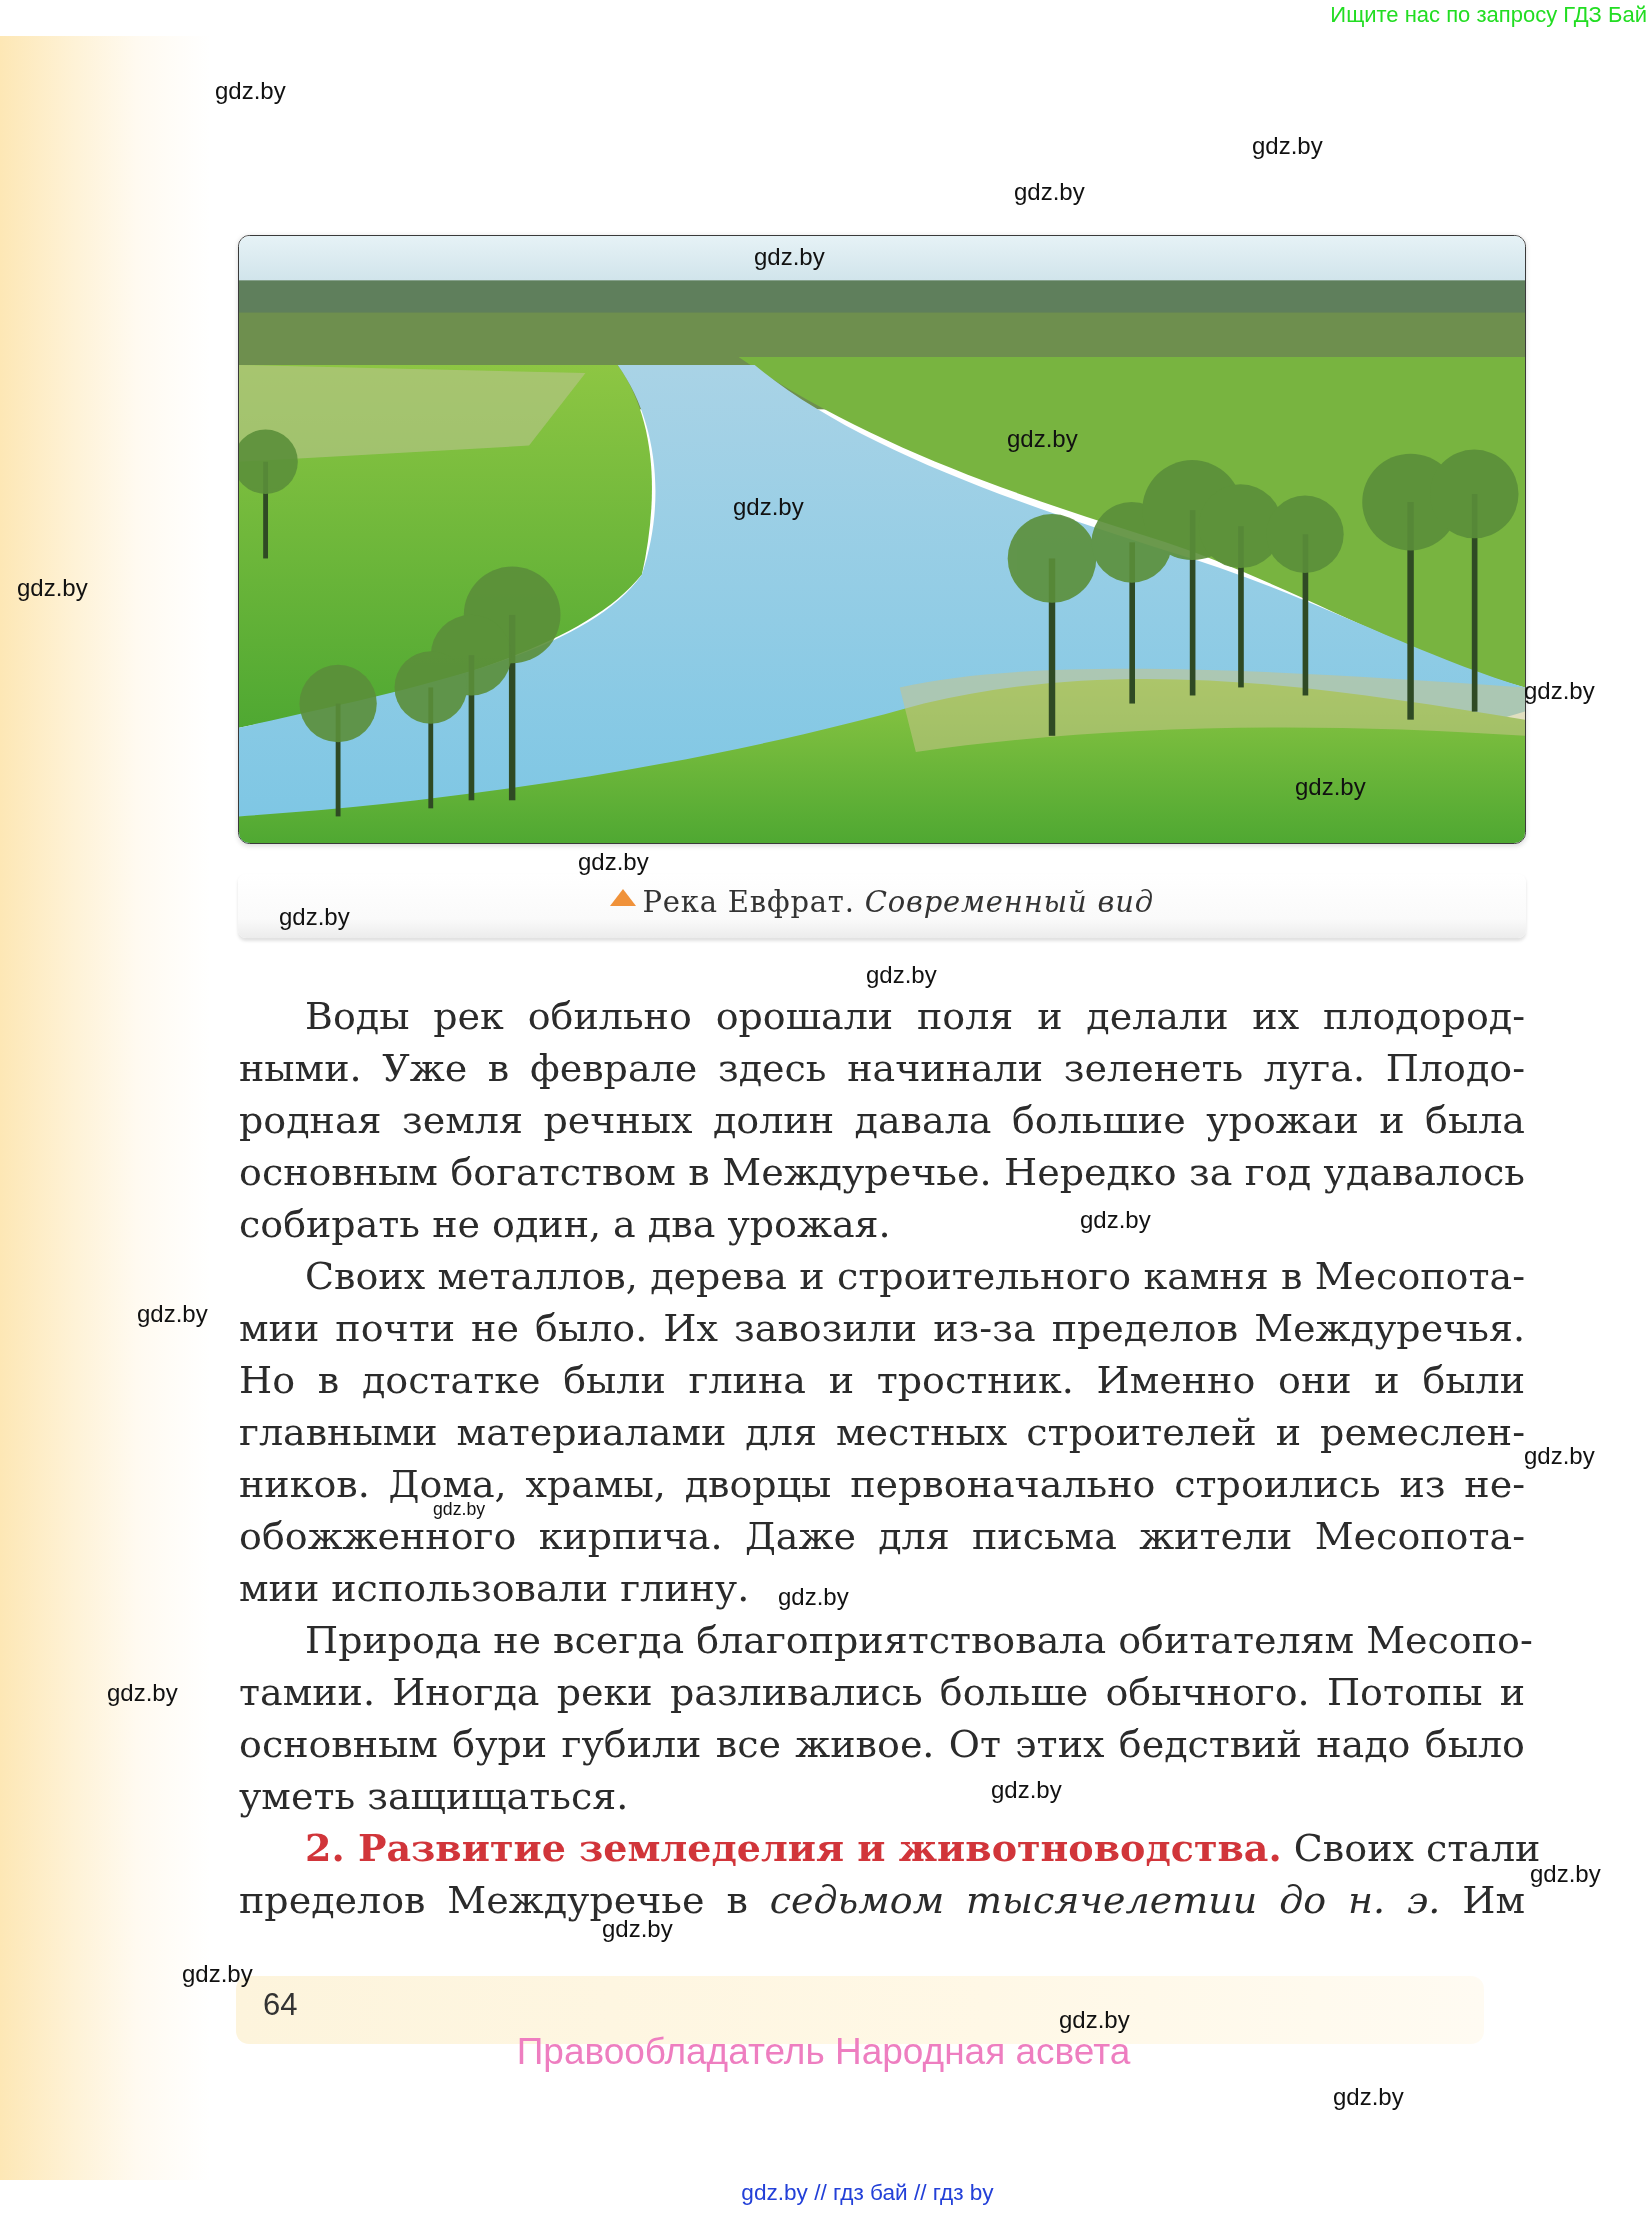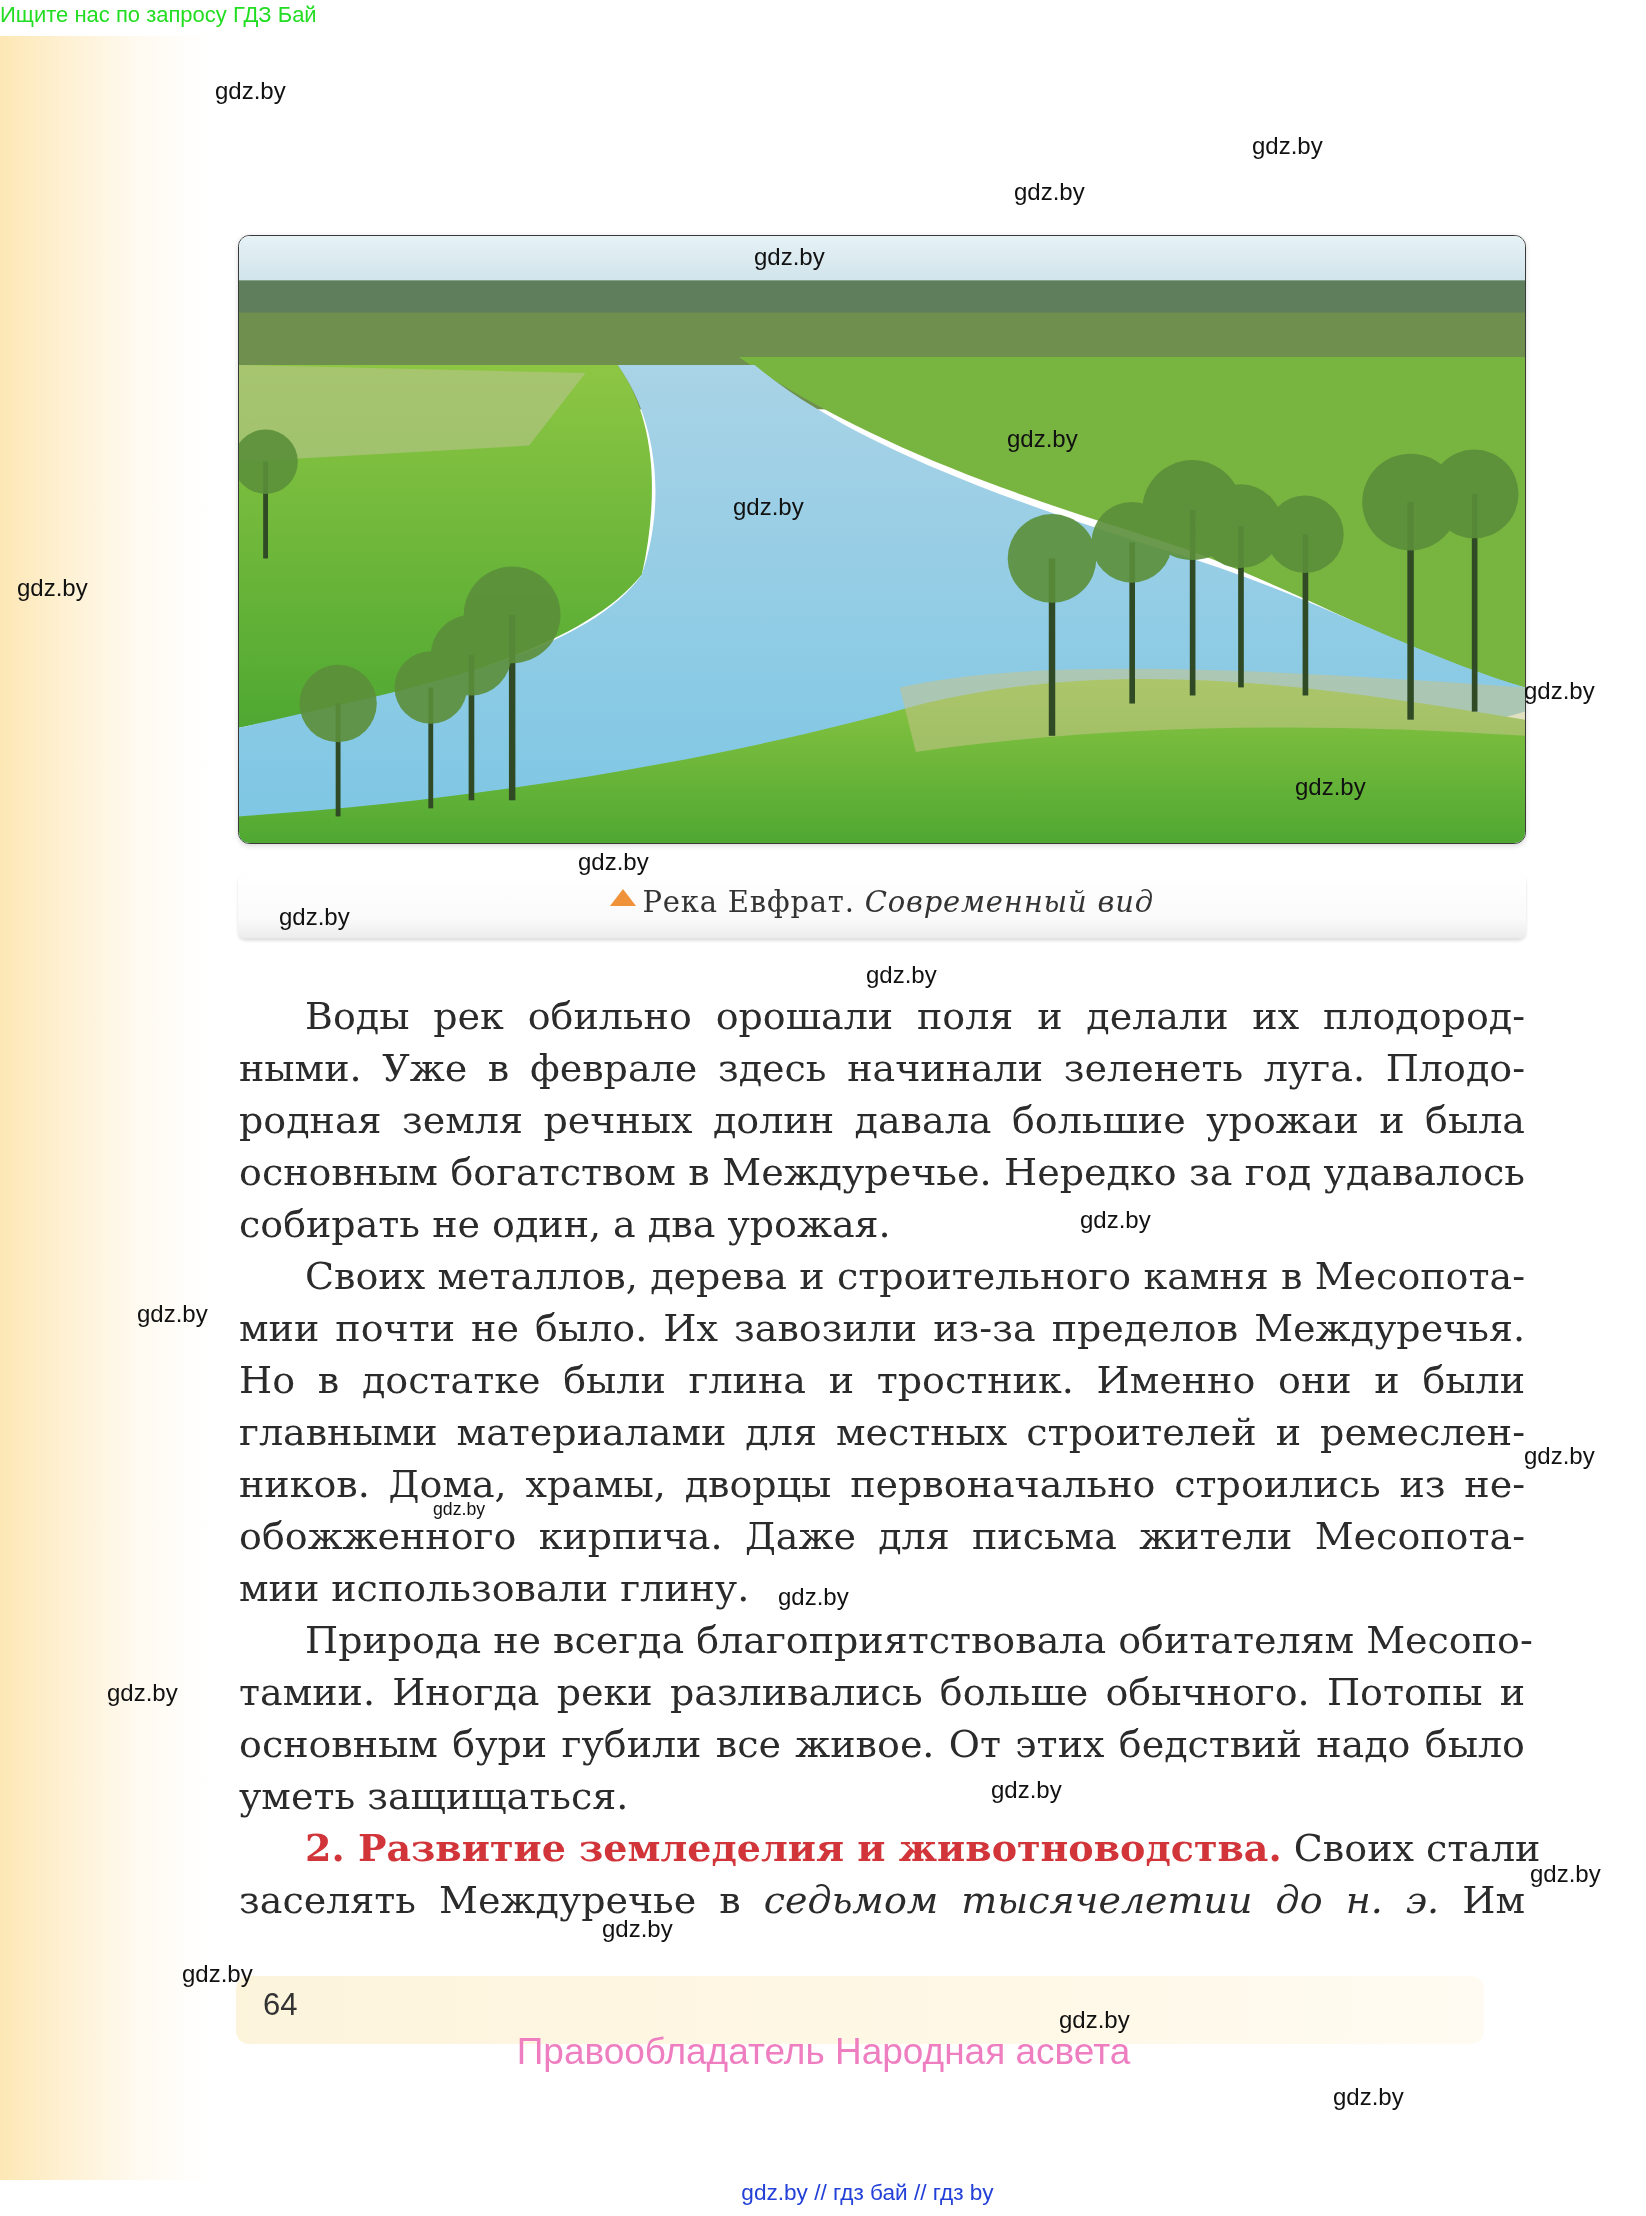--- a/index.html
+++ b/index.html
@@ -2,21 +2,21 @@
 <html style="font-size:13px"><head>
 <meta charset="utf-8">
 <style>
   html, body { margin:0; padding:0; }
   body {
     width:1647px; height:2216px; position:relative; overflow:hidden;
     background:#ffffff;
     font-family:"DejaVu Serif", serif;
   }
   .top-banner {
-    position:absolute; left:0; top:1.6px; width:1647px; text-align:left;
+    position:absolute; left:0; top:1.6px; width:1647px; text-align:right;
     font-family:"Liberation Sans", sans-serif; font-size:22px; color:#22dd22;
   }
   .side-gradient {
     position:absolute; left:0; top:36px; width:210px; height:2144px;
     background:linear-gradient(to right, #fde7b5 0%, #fef2d6 35%, #fffaf0 65%, #ffffff 100%);
   }
   .photo {
     position:absolute; left:238px; top:235px; width:1286px; height:607px;
     border:1.6px solid #3a3a3a; border-radius:11.3px; overflow:hidden;
     box-shadow:0 1.6px 4.8px rgba(0,0,0,0.15);
@@ -154,21 +154,21 @@
   <span class="line">Но в достатке были глина и тростник. Именно они и были</span>
   <span class="line">главными материалами для местных строителей и ремеслен-</span>
   <span class="line">ников. Дома, храмы, дворцы первоначально строились из не-</span>
   <span class="line">обожженного кирпича. Даже для письма жители Месопота-</span>
   <span class="line last">мии использовали глину.</span>
   <span class="line indent">Природа не всегда благоприятствовала обитателям Месопо-</span>
   <span class="line">тамии. Иногда реки разливались больше обычного. Потопы и</span>
   <span class="line">основным бури губили все живое. От этих бедствий надо было</span>
   <span class="line last">уметь защищаться.</span>
   <span class="line indent"><span class="heading">2. Развитие земледелия и животноводства.</span> <span>Своих стали</span></span>
-  <span class="line"><span>заселять Междуречье в</span> <span class="it">седьмом тысячелетии до н. э.</span> <span>Им</span></span>
+  <span class="line"><span>пределов Междуречье в</span> <span class="it">седьмом тысячелетии до н. э.</span> <span>Им</span></span>
 </div>
 
 <div class="page-bar">
   <span class="page-num">64</span>
 </div>
 <div class="rights">Правообладатель Народная асвета</div>
 <div class="bottom-links">gdz.by  //  гдз бай  //  гдз by</div>
 
 <span class="wm" style="left:215px;top:77px">gdz.by</span>
 <span class="wm" style="left:1252px;top:132px">gdz.by</span>

